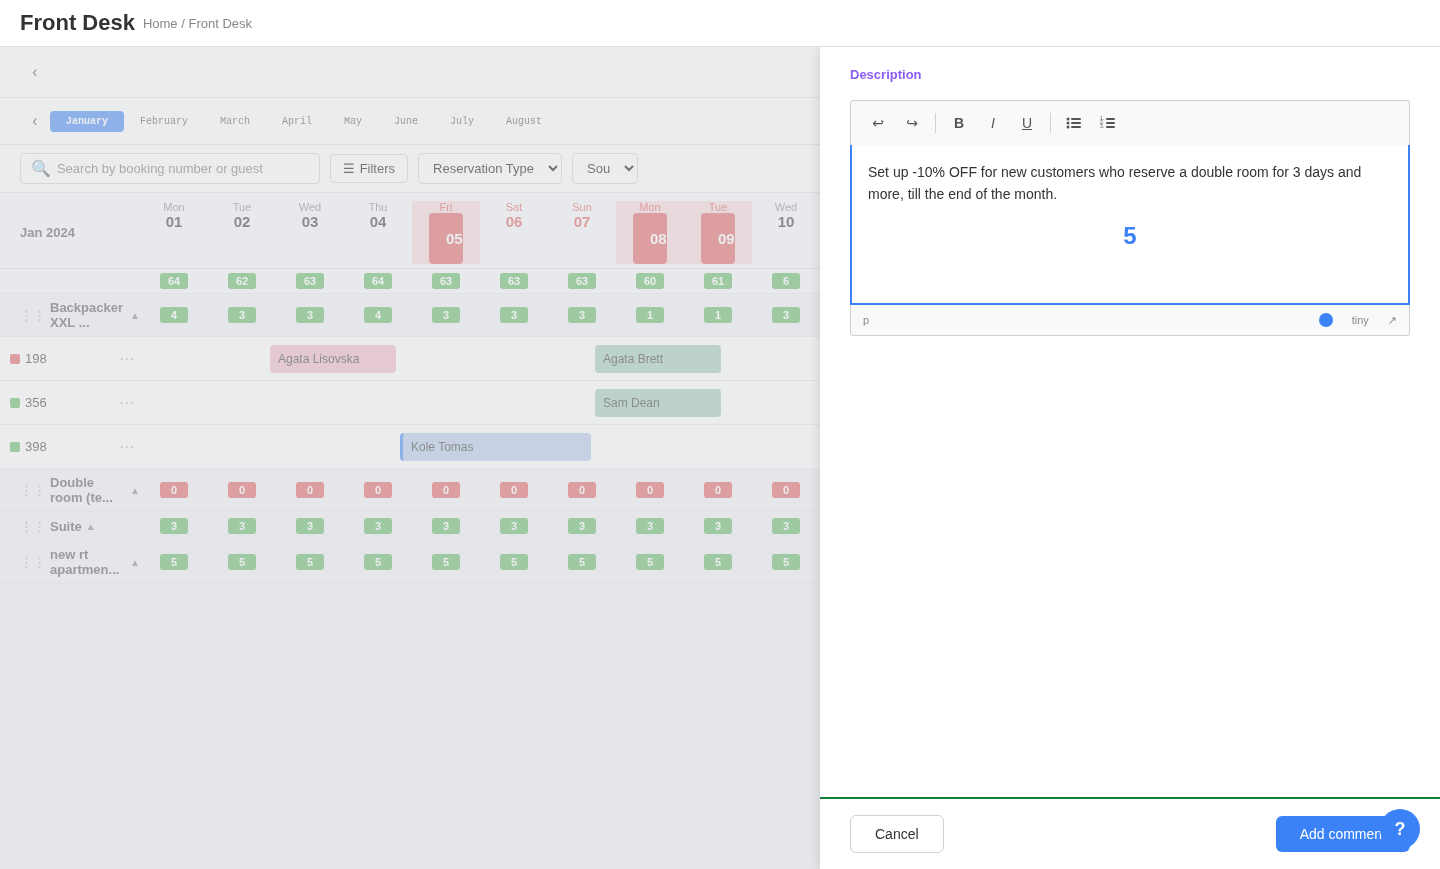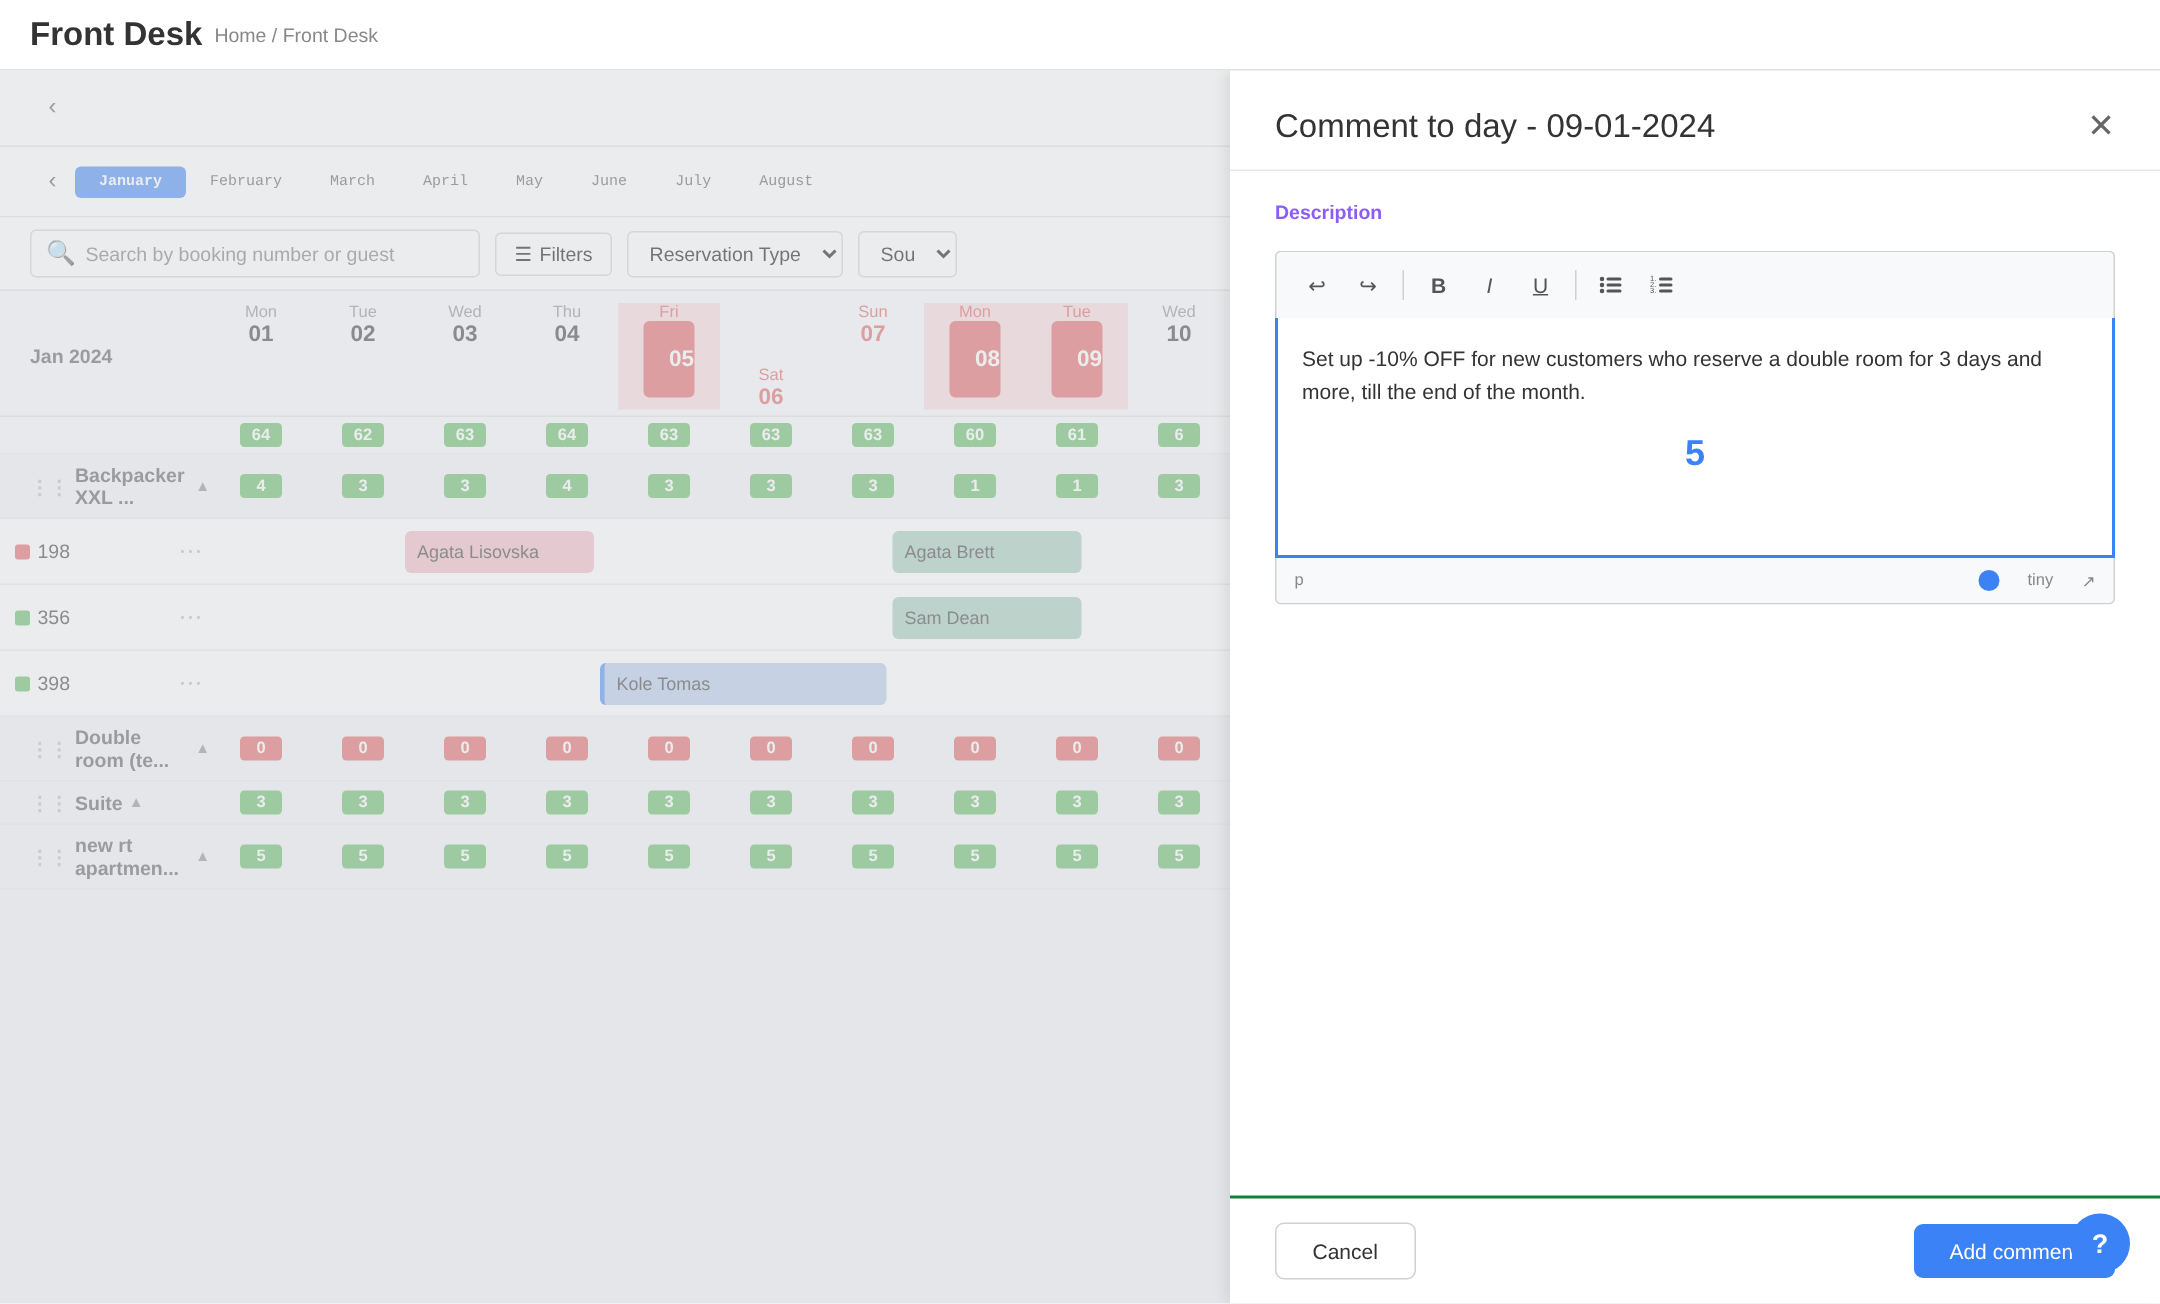--- a/index.html
+++ b/index.html
@@ -163,21 +163,21 @@
                 <div class="day-num">03</div>
               </div>
               <div class="day-col" style="text-align: center;">
                 <div class="day-name">Thu</div>
                 <div class="day-num">04</div>
               </div>
               <div class="day-col highlighted" style="text-align: center;">
                 <div class="day-name">Fri</div>
                 <div class="day-num">05</div>
               </div>
-              <div class="day-col weekend" style="text-align: center; margin-top: 42px;">
+              <div class="day-col weekend" style="text-align: center;">
                 <div class="day-name">Sat</div>
                 <div class="day-num">06</div>
               </div>
               <div class="day-col weekend" style="text-align: center;">
                 <div class="day-name">Sun</div>
                 <div class="day-num">07</div>
               </div>
               <div class="day-col highlighted" style="text-align: center;">
                 <div class="day-name">Mon</div>
                 <div class="day-num">08</div>
@@ -401,24 +401,20 @@
                 </div>
               </div>
             </div>
           </div>
       </div>
 
       <div class="modal-overlay"></div>
     </div>
 
     <div class="modal-panel">
-      <div class="modal-header">
-        <span class="modal-title">Comment to day - 09-01-2024</span>
-        <button class="modal-close">✕</button>
-      </div>
       <div class="modal-body">
         <div class="modal-section-label">Description</div>
 
         <div class="editor-toolbar">
           <button class="toolbar-btn" title="Undo">↩</button>
           <button class="toolbar-btn" title="Redo">↪</button>
           <div class="toolbar-sep"></div>
           <button class="toolbar-btn" style="font-weight:bold;">B</button>
           <button class="toolbar-btn" style="font-style:italic;">I</button>
           <button class="toolbar-btn" style="text-decoration:underline;">U</button>

